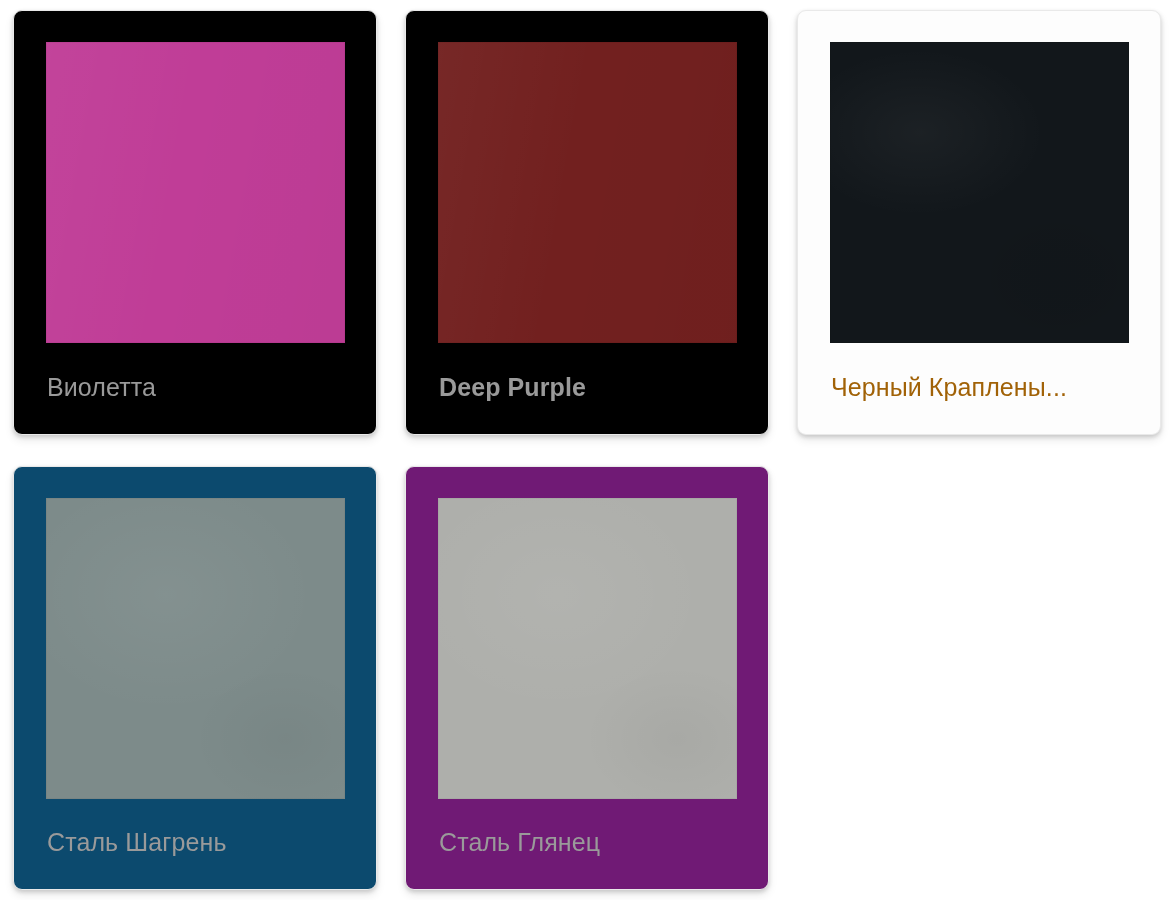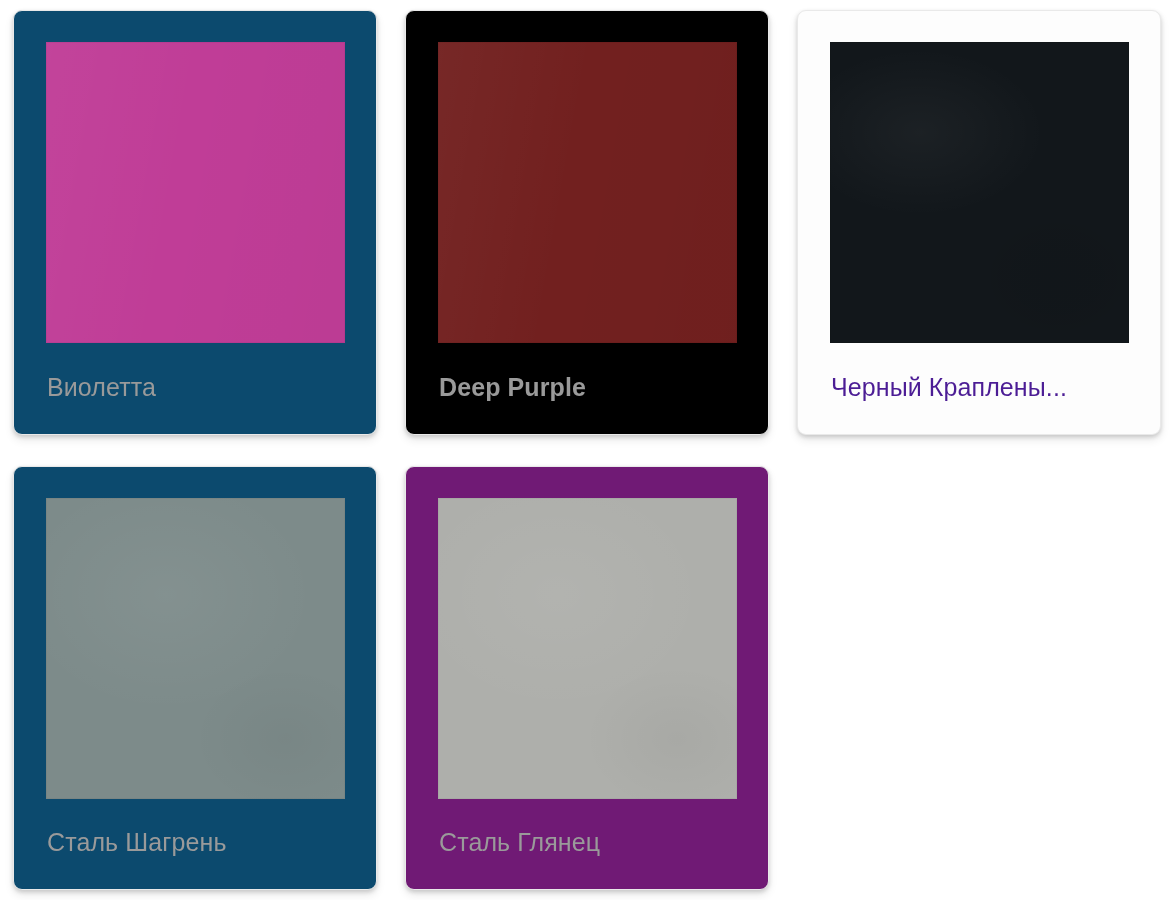--- a/index.html
+++ b/index.html
@@ -91,39 +91,39 @@
     padding-left: 1px;
     margin-top: -2px;
   }
 </style>
 </head>
 <body style="background: rgb(255, 255, 255);">
 
 <div class="swatch-grid">
 
 
-  <div class="swatch-card" style="background: #0c4a6e;">
+  <div class="swatch-card" style="background: #000000;">
     <div class="swatch-chip-wrap">
       <div class="swatch-chip tex-flat" style="background-color: rgb(192, 61, 151);"></div>
     </div>
     <div class="swatch-label" style="color: rgb(154, 154, 154);">Виолетта</div>
   </div>
 
   <div class="swatch-card" style="background: #000000; font-weight: bold;">
     <div class="swatch-chip-wrap">
       <div class="swatch-chip tex-flat" style="background-color: rgb(114, 32, 31);"></div>
     </div>
     <div class="swatch-label" style="color: rgb(154, 154, 154);">Deep Purple</div>
   </div>
 
   <div class="swatch-card" style="background: rgb(253, 253, 253);">
     <div class="swatch-chip-wrap">
       <div class="swatch-chip tex-grain" style="background-color: rgb(18, 23, 27);"></div>
     </div>
-    <div class="swatch-label" style="color: #4c1d95;">Черный Краплены...</div>
+    <div class="swatch-label" style="color: #a16207;">Черный Краплены...</div>
   </div>
 
   <div class="swatch-card" style="background: #0c4a6e;">
     <div class="swatch-chip-wrap">
       <div class="swatch-chip tex-soft" style="background-color: rgb(125, 139, 138);"></div>
     </div>
     <div class="swatch-label" style="color: rgb(154, 154, 154);">Сталь Шагрень</div>
   </div>
 
   <div class="swatch-card" style="background: #701a75;">

